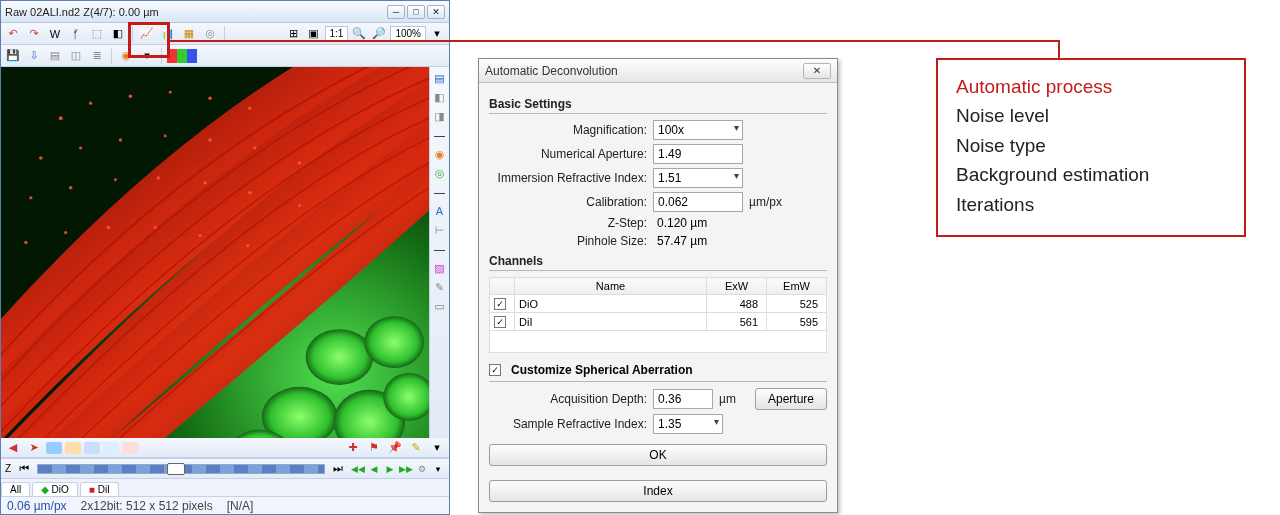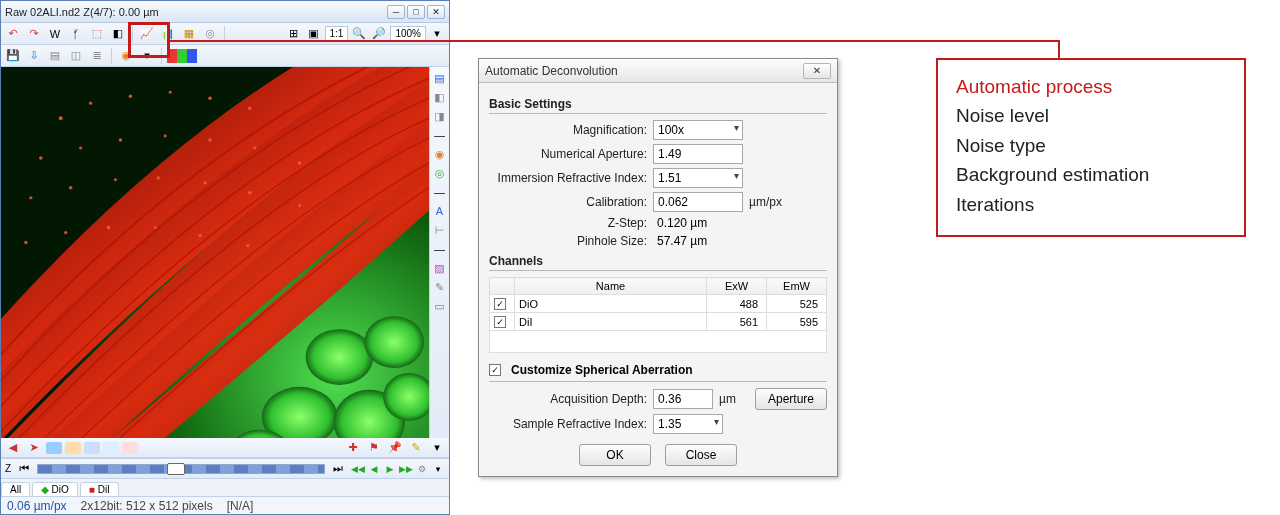--- a/index.html
+++ b/index.html
@@ -235,20 +235,21 @@
   .chk {
     width: 12px; height: 12px;
     border: 1px solid #777;
     display:inline-flex; align-items:center; justify-content:center;
     font-size: 9px; background:#fff;
     margin-right: 4px;
   }
   .dialog-buttons {
     display:flex; justify-content:center; gap: 14px;
     margin-top: 10px;
+    flex-direction: column;
   }
   .btn {
     min-width: 72px;
     height: 22px;
     border: 1px solid #9d9d9d;
     border-radius: 3px;
     background: linear-gradient(#fdfdfd,#e5e5e5);
     display:flex; align-items:center; justify-content:center;
     font-size: 12px;
     padding: 0 10px;
@@ -568,21 +569,21 @@
       <div class="combo" style="width:70px">
           <span>1.35</span>
         </div>
     </div>
 
     <div class="dialog-buttons">
       <div class="btn">
           <span>OK</span>
         </div>
       <div class="btn">
-          <span>Close</span>
+          <span>Index</span>
         </div>
     </div>
   </div>
 </div>
 
 <div class="callout">
   <div class="callout-item red">Automatic process</div>
   <div class="callout-item">Noise level</div>
   <div class="callout-item">Noise type</div>
   <div class="callout-item">Background estimation</div>

